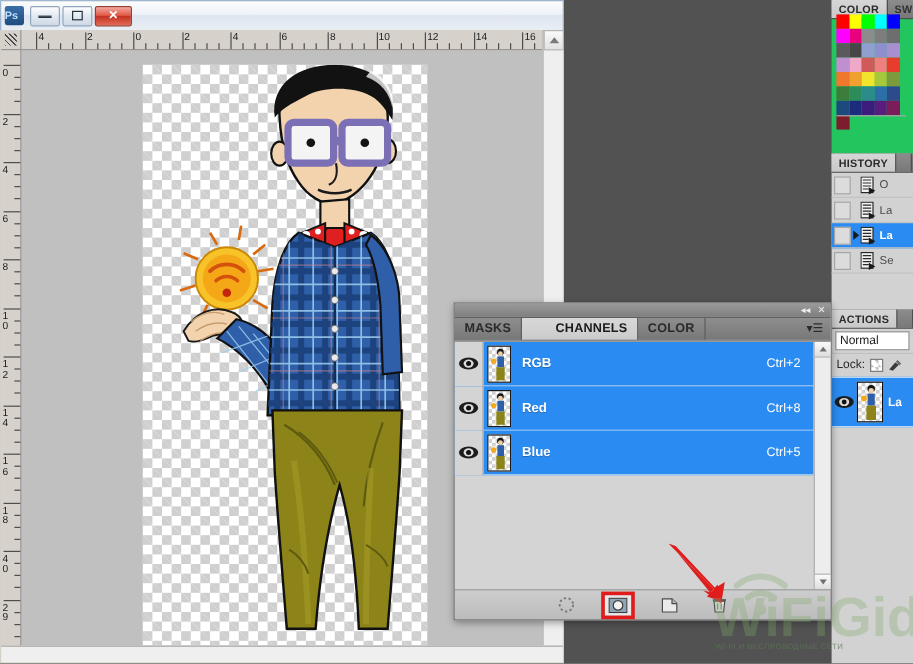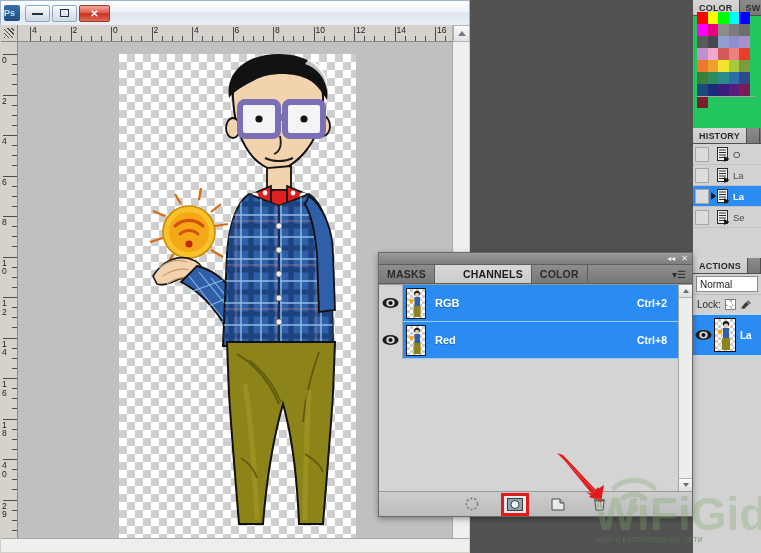--- a/index.html
+++ b/index.html
@@ -99,21 +99,21 @@
   .eye-box { width:24px; height:37px; background:#d4d4d4; border-right:1px solid #aaa;
              display:flex; align-items:center; justify-content:center; }
   .chan-thumb { width:20px; height:31px; margin-left:3px; border:1px solid #1a1a1a;
     background-color:#fff;
     background-image:
       linear-gradient(45deg,#cdcdcd 25%,transparent 25%,transparent 75%,#cdcdcd 75%),
       linear-gradient(45deg,#cdcdcd 25%,transparent 25%,transparent 75%,#cdcdcd 75%);
     background-size:6px 6px; background-position:0 0,3px 3px; position:relative; overflow:hidden; }
   .chan-name { margin-left:9px; font-size:11px; font-weight:bold; color:#fff;
                text-shadow:0 1px 0 rgba(0,0,0,.25); }
-  .chan-key { margin-left:auto; margin-right:11px; font-size:10.5px; color:#fff;font-weight:bold; }
+  .chan-key { margin-left:auto; margin-right:11px; font-size:10.5px; color:#fff; }
   .chan-scroll { position:absolute; right:0; top:0; width:14px; bottom:0;
                  background:#ededed; border-left:1px solid #a5a5a5; }
   .chan-scroll .up { height:13px; border-bottom:1px solid #b5b5b5;
                      display:flex;align-items:center;justify-content:center;
                      background:linear-gradient(#fafafa,#dedede); }
   .chan-scroll .down { position:absolute; bottom:0; left:0; right:0; height:13px;
                        border-top:1px solid #b5b5b5;
                        display:flex;align-items:center;justify-content:center;
                        background:linear-gradient(#fafafa,#dedede); }
   .tri-s-up{width:0;height:0;border-left:3.5px solid transparent;border-right:3.5px solid transparent;border-bottom:4.5px solid #6e6e6e;}
@@ -624,20 +624,38 @@
        <div class="chan-thumb"><svg viewBox="0 0 20 31" width="20" height="31">
       <circle cx="10" cy="4.5" r="2.8" fill="#161616"></circle>
       <circle cx="10" cy="5.8" r="2" fill="#efd0a8"></circle>
       <rect x="7.5" y="8" width="5.5" height="9" fill="#2f5fa8"></rect>
       <rect x="6.6" y="17" width="7" height="11" fill="#8c8418"></rect>
       <circle cx="4.4" cy="12" r="2.2" fill="#f5a81c"></circle>
     </svg></div>
        <span class="chan-name">Red</span>
        <span class="chan-key">Ctrl+8</span>
           </div>
+          <div class="chan-row">
+            <div class="eye-box">
+         <svg width="17" height="12" viewBox="0 0 17 12">
+           <ellipse cx="8.5" cy="6" rx="8" ry="5" fill="#1c1c1c"></ellipse>
+           <ellipse cx="8.5" cy="6" rx="4.2" ry="3.4" fill="#dcdcdc"></ellipse>
+           <circle cx="8.5" cy="6" r="2.1" fill="#101010"></circle>
+         </svg>
+       </div>
+       <div class="chan-thumb"><svg viewBox="0 0 20 31" width="20" height="31">
+      <circle cx="10" cy="4.5" r="2.8" fill="#161616"></circle>
+      <circle cx="10" cy="5.8" r="2" fill="#efd0a8"></circle>
+      <rect x="7.5" y="8" width="5.5" height="9" fill="#2f5fa8"></rect>
+      <rect x="6.6" y="17" width="7" height="11" fill="#8c8418"></rect>
+      <circle cx="4.4" cy="12" r="2.2" fill="#f5a81c"></circle>
+    </svg></div>
+       <span class="chan-name">Blue</span>
+       <span class="chan-key">Ctrl+5</span>
+          </div>
         </div>
       <div class="chan-scroll">
         <div class="up">
           <div class="tri-s-up"></div>
         </div>
         <div class="down">
           <div class="tri-s-dn"></div>
         </div>
       </div>
     </div>

